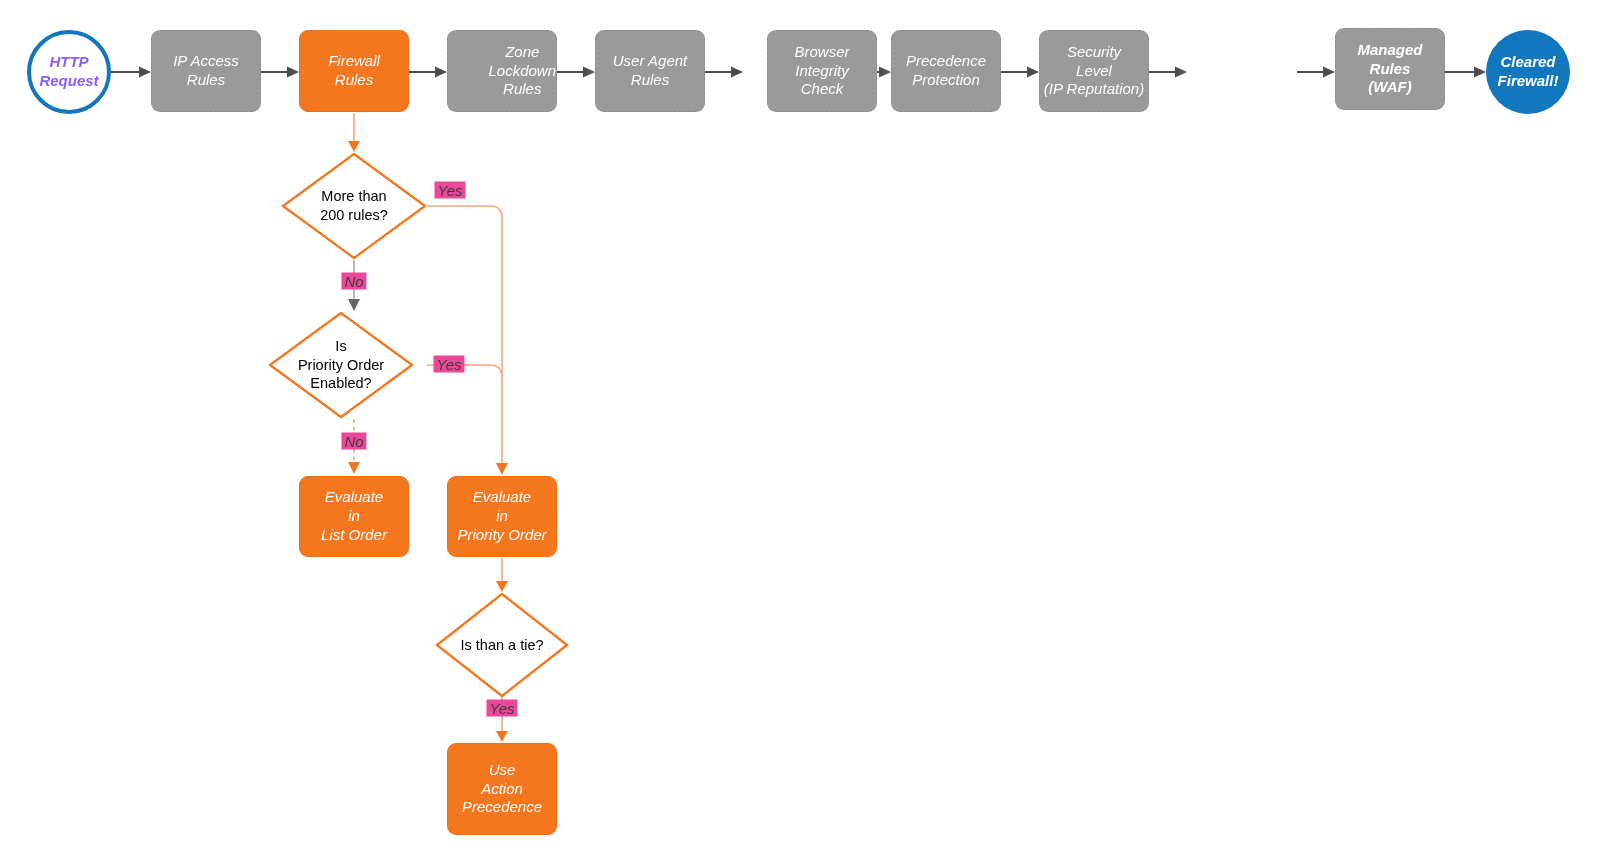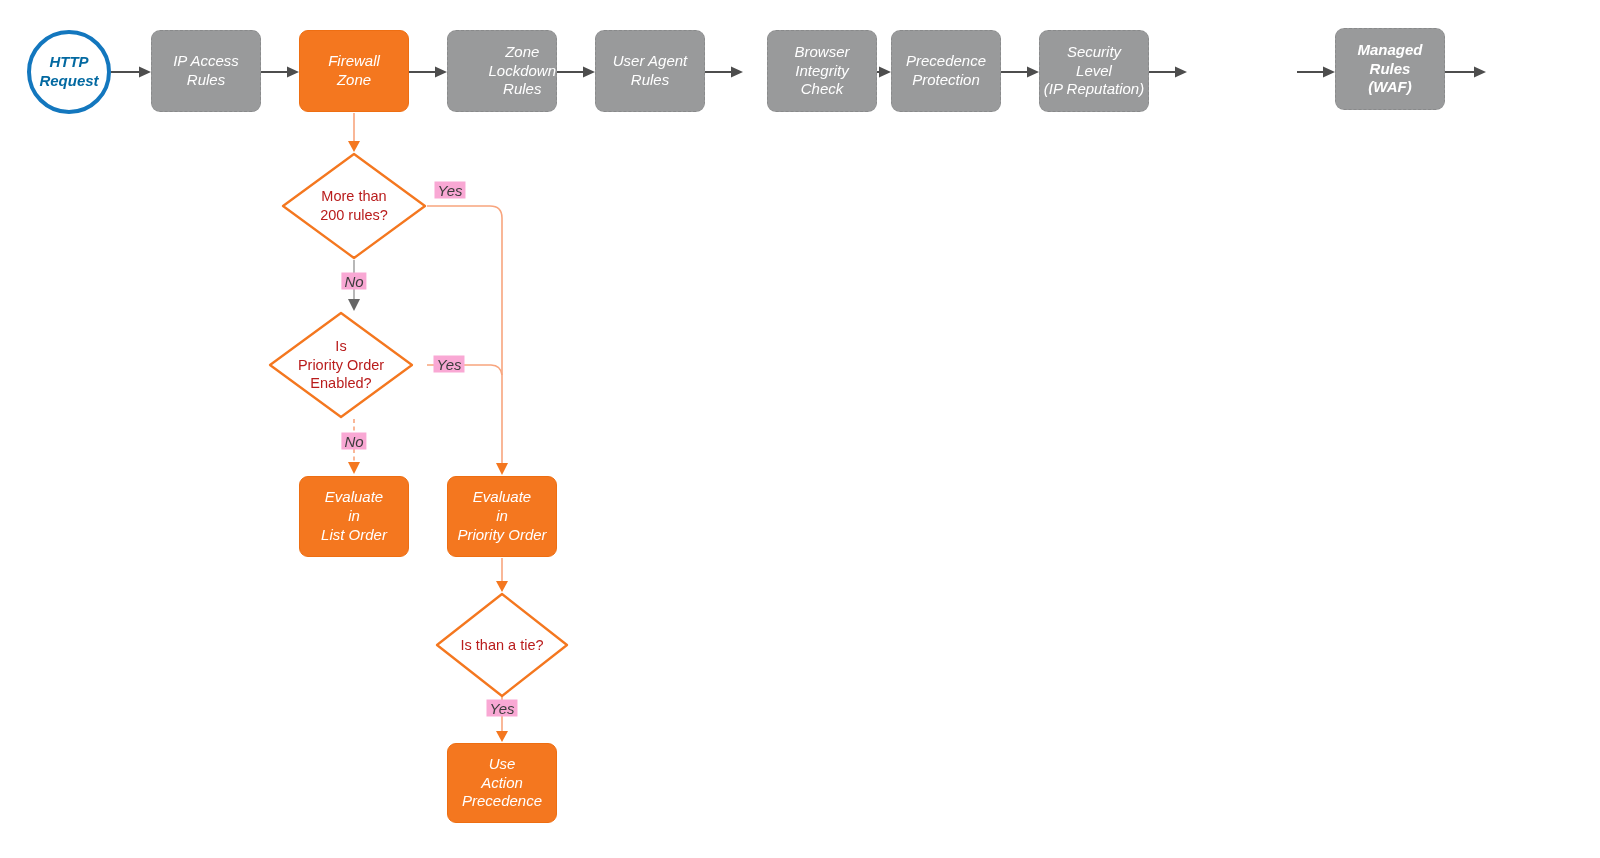--- a/index.html
+++ b/index.html
@@ -11,32 +11,32 @@
   .node{position:absolute;display:flex;align-items:center;justify-content:center;box-sizing:border-box;}
   .box{width:110px;height:82px;border-radius:9px;}
   .gray{background:#999a9b;border:1px dashed #898a8b;}
   .orange{background:#f4771f;border:1px solid #ee6e12;}
   .node-label{
     font-style:italic;color:#ffffff;font-size:15px;line-height:1.26;
     text-align:center;white-space:pre-line;
   }
   .circle{width:84px;height:84px;border-radius:50%;}
   .circle-start{background:#ffffff;border:4px solid #1377be;}
-  .circle-start .node-label{color:#0369a1;font-weight:bold;font-style:italic;}
+  .circle-start .node-label{color:#8b5cf6;font-weight:bold;font-style:italic;}
   .circle-end{background:#1377be;}
   .circle-end .node-label{font-weight:bold;}
   .diamond{position:absolute;}
   .diamond svg{position:absolute;left:0;top:0;display:block;}
   .diamond-label{
     position:absolute;inset:0;display:flex;align-items:center;justify-content:center;
-    font-size:14.5px;color:#b91c1c;text-align:center;white-space:pre-line;line-height:1.3;
+    font-size:14.5px;color:#000000;text-align:center;white-space:pre-line;line-height:1.3;
   }
   .edge-label{
     position:absolute;transform:translate(-50%,-50%);
-    font-style:italic;font-size:15px;color:#3c3c3c;background:#f9a8d4;padding:0 3px;
+    font-style:italic;font-size:15px;color:#3c3c3c;background:#ec4899;padding:0 3px;
     white-space:nowrap;
   }
 </style>
 </head>
 <body>
 
 <div class="stage">
 
   <svg class="wires" width="1600" height="858">
 
@@ -102,21 +102,21 @@
     <div class="node-label">HTTP
 Request</div>
   </div>
 
   <div class="node box gray" style="left:151px;top:30px;">
     <div class="node-label">IP Access
 Rules</div>
   </div>
   <div class="node box orange" style="left:299px;top:30px;">
     <div class="node-label">Firewall
-Zone</div>
+Rules</div>
   </div>
   <div class="node box gray" style="left:447px;top:30px;justify-content:flex-end;">
     <div class="node-label">Zone
 Lockdown
 Rules</div>
   </div>
   <div class="node box gray" style="left:595px;top:30px;">
     <div class="node-label">User Agent
 Rules</div>
   </div>
@@ -133,20 +133,24 @@
     <div class="node-label">Security
 Level
 (IP Reputation)</div>
   </div>
   <div class="node box gray" style="left:1335px;top:28px;font-weight:bold;">
     <div class="node-label">Managed
 Rules
 (WAF)</div>
   </div>
 
+  <div class="node circle circle-end" style="left:1486px;top:30px;">
+    <div class="node-label">Cleared
+Firewall!</div>
+  </div>
 
   <div class="diamond" style="left:281px;top:152px;width:146px;height:108px;">
     <svg width="146" height="108" viewBox="0 0 146 108">
       <polygon points="73,2 144,54 73,106 2,54" fill="#ffffff" stroke="#f4771f" stroke-width="2.3" stroke-linejoin="round"></polygon>
     </svg>
     <div class="diamond-label">More than
 200 rules?</div>
   </div>
 
   <div class="diamond" style="left:268px;top:311px;width:146px;height:108px;">
@@ -168,21 +172,21 @@
   <div class="node box orange" style="left:299px;top:476px;height:81px;">
     <div class="node-label">Evaluate
 in
 List Order</div>
   </div>
   <div class="node box orange" style="left:447px;top:476px;height:81px;">
     <div class="node-label">Evaluate
 in
 Priority Order</div>
   </div>
-  <div class="node box orange" style="left:447px;top:743px;height:80px;">
+  <div class="node box orange" style="left:447px;top:743px;height:92px;">
     <div class="node-label">Use
 Action
 Precedence</div>
   </div>
 
   <div class="edge-label" style="left:450px;top:190px;">Yes</div>
   <div class="edge-label" style="left:354px;top:281px;">No</div>
   <div class="edge-label" style="left:449px;top:364px;">Yes</div>
   <div class="edge-label" style="left:354px;top:441px;">No</div>
   <div class="edge-label" style="left:502px;top:708px;">Yes</div>

